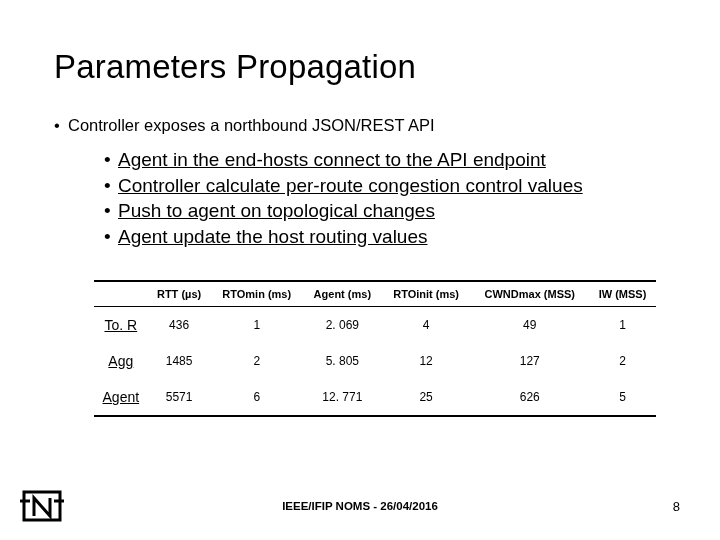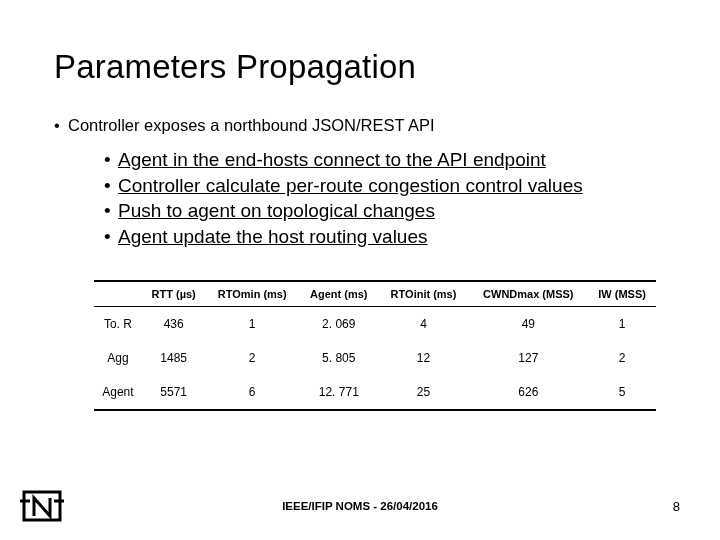--- a/index.html
+++ b/index.html
@@ -70,21 +70,22 @@
     text-align: center;
     padding: 6px 4px;
     line-height: 1.15;
   }
   td {
     text-align: center;
     padding: 10px 4px;
     font-size: 12px;
   }
   td.rlabel {
-    font-size: 12px;
+    font-size: 14px;
+    text-decoration: underline;
   }
   tbody tr:last-child {
     border-bottom: 2px solid #000;
   }
   .footer {
     position: absolute;
     left: 0; right: 0;
     bottom: 16px;
     display: flex;
     align-items: center;

